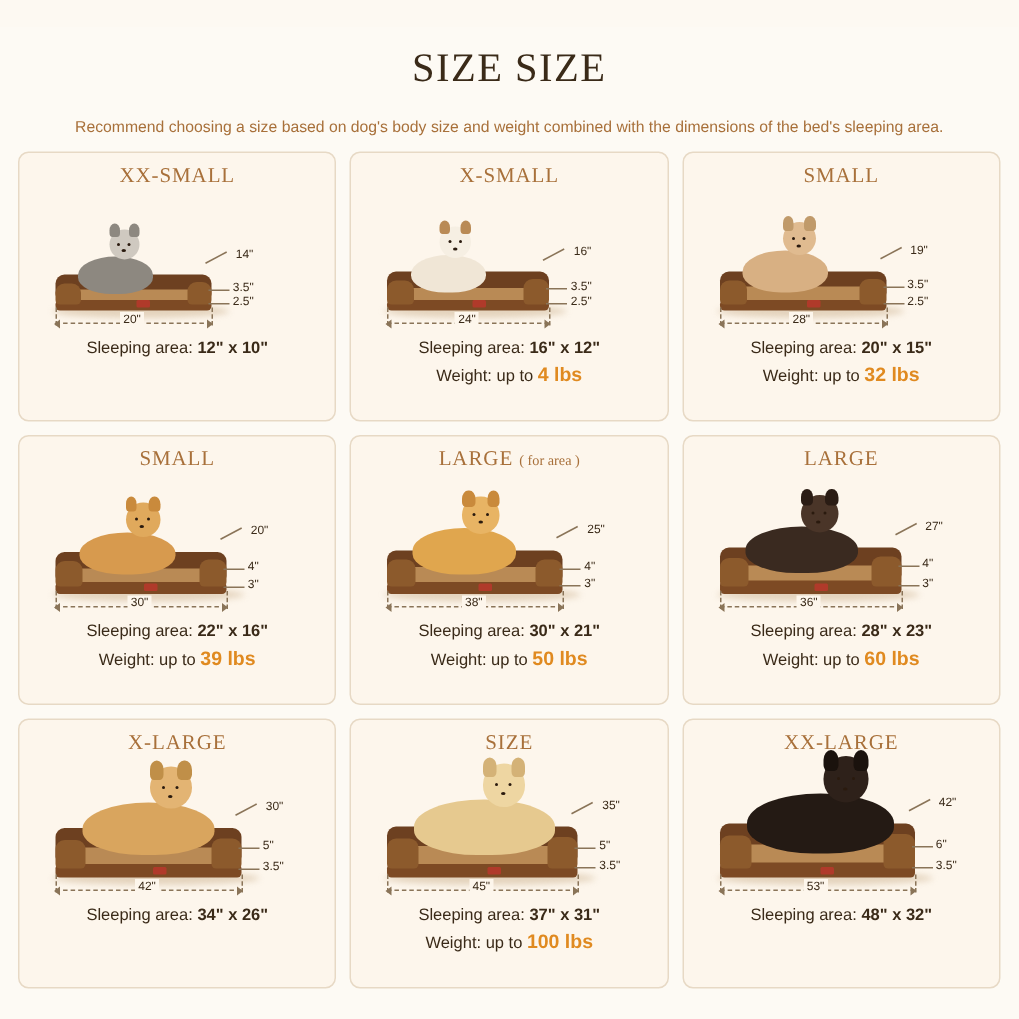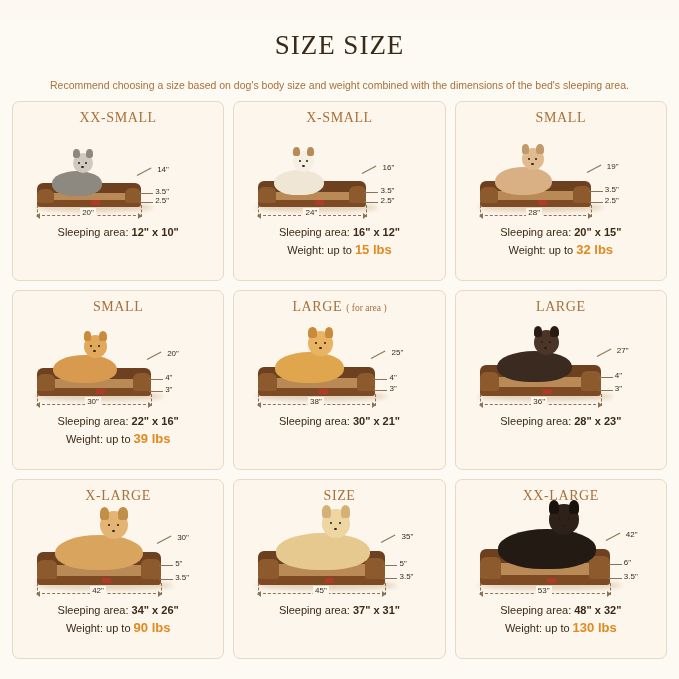--- a/index.html
+++ b/index.html
@@ -314,21 +314,21 @@
       <div class="tick" style="left:122px; top:76px; height:12px;"></div>
       <div class="dimline-h" style="left:14px; top:86px; width:108px;"></div>
       <div class="width-label" style="left:59px; top:79px;">24"</div>
     </div>
 
     <div class="specs">
       <div class="spec-line">
         <span>Sleeping area: </span><span class="val">16" x 12"</span>
       </div>
       <div class="spec-line weight">
-        <span>Weight: up to </span><span class="wval">15 lbs</span>
+        <span>Weight: up to </span><span class="wval">4 lbs</span>
       </div>
     </div>
   </div>
       <div class="card">
     <div class="card-title">
       <span>SMALL</span>
       <span class="note"></span>
     </div>
 
     <div class="illus">
@@ -478,20 +478,23 @@
       <div class="tick" style="left:14px; top:76px; height:12px;"></div>
       <div class="tick" style="left:131px; top:76px; height:12px;"></div>
       <div class="dimline-h" style="left:14px; top:86px; width:117px;"></div>
       <div class="width-label" style="left:63.5px; top:79px;">38"</div>
     </div>
 
     <div class="specs">
       <div class="spec-line">
         <span>Sleeping area: </span><span class="val">30" x 21"</span>
       </div>
+      <div class="spec-line weight">
+        <span>Weight: up to </span><span class="wval">50 lbs</span>
+      </div>
     </div>
   </div>
       <div class="card">
     <div class="card-title">
       <span>LARGE</span>
       <span class="note"></span>
     </div>
 
     <div class="illus">
       <div class="bed-shadow" style="left:12px; top:74px; width:135px; height:9px;"></div>
@@ -530,20 +533,23 @@
       <div class="tick" style="left:14px; top:76px; height:12px;"></div>
       <div class="tick" style="left:135px; top:76px; height:12px;"></div>
       <div class="dimline-h" style="left:14px; top:86px; width:121px;"></div>
       <div class="width-label" style="left:65.5px; top:79px;">36"</div>
     </div>
 
     <div class="specs">
       <div class="spec-line">
         <span>Sleeping area: </span><span class="val">28" x 23"</span>
       </div>
+      <div class="spec-line weight">
+        <span>Weight: up to </span><span class="wval">60 lbs</span>
+      </div>
     </div>
   </div>
       <div class="card">
     <div class="card-title">
       <span>X-LARGE</span>
       <span class="note"></span>
     </div>
 
     <div class="illus">
       <div class="bed-shadow" style="left:12px; top:74px; width:138px; height:9px;"></div>
@@ -582,23 +588,20 @@
       <div class="tick" style="left:14px; top:76px; height:12px;"></div>
       <div class="tick" style="left:138px; top:76px; height:12px;"></div>
       <div class="dimline-h" style="left:14px; top:86px; width:124px;"></div>
       <div class="width-label" style="left:67px; top:79px;">42"</div>
     </div>
 
     <div class="specs">
       <div class="spec-line">
         <span>Sleeping area: </span><span class="val">34" x 26"</span>
       </div>
-      <div class="spec-line weight">
-        <span>Weight: up to </span><span class="wval">90 lbs</span>
-      </div>
     </div>
   </div>
       <div class="card">
     <div class="card-title">
       <span>SIZE</span>
       <span class="note"></span>
     </div>
 
     <div class="illus">
       <div class="bed-shadow" style="left:12px; top:74px; width:141px; height:9px;"></div>
@@ -637,20 +640,23 @@
       <div class="tick" style="left:14px; top:76px; height:12px;"></div>
       <div class="tick" style="left:141px; top:76px; height:12px;"></div>
       <div class="dimline-h" style="left:14px; top:86px; width:127px;"></div>
       <div class="width-label" style="left:68.5px; top:79px;">45"</div>
     </div>
 
     <div class="specs">
       <div class="spec-line">
         <span>Sleeping area: </span><span class="val">37" x 31"</span>
       </div>
+      <div class="spec-line weight">
+        <span>Weight: up to </span><span class="wval">100 lbs</span>
+      </div>
     </div>
   </div>
       <div class="card">
     <div class="card-title">
       <span>XX-LARGE</span>
       <span class="note"></span>
     </div>
 
     <div class="illus">
       <div class="bed-shadow" style="left:12px; top:74px; width:144px; height:9px;"></div>
@@ -689,21 +695,18 @@
       <div class="tick" style="left:14px; top:76px; height:12px;"></div>
       <div class="tick" style="left:144px; top:76px; height:12px;"></div>
       <div class="dimline-h" style="left:14px; top:86px; width:130px;"></div>
       <div class="width-label" style="left:70px; top:79px;">53"</div>
     </div>
 
     <div class="specs">
       <div class="spec-line">
         <span>Sleeping area: </span><span class="val">48" x 32"</span>
       </div>
-      <div class="spec-line weight">
-        <span>Weight: up to </span><span class="wval">130 lbs</span>
-      </div>
     </div>
   </div>
     </div>
 
 
 </div>
 
 </body></html>

